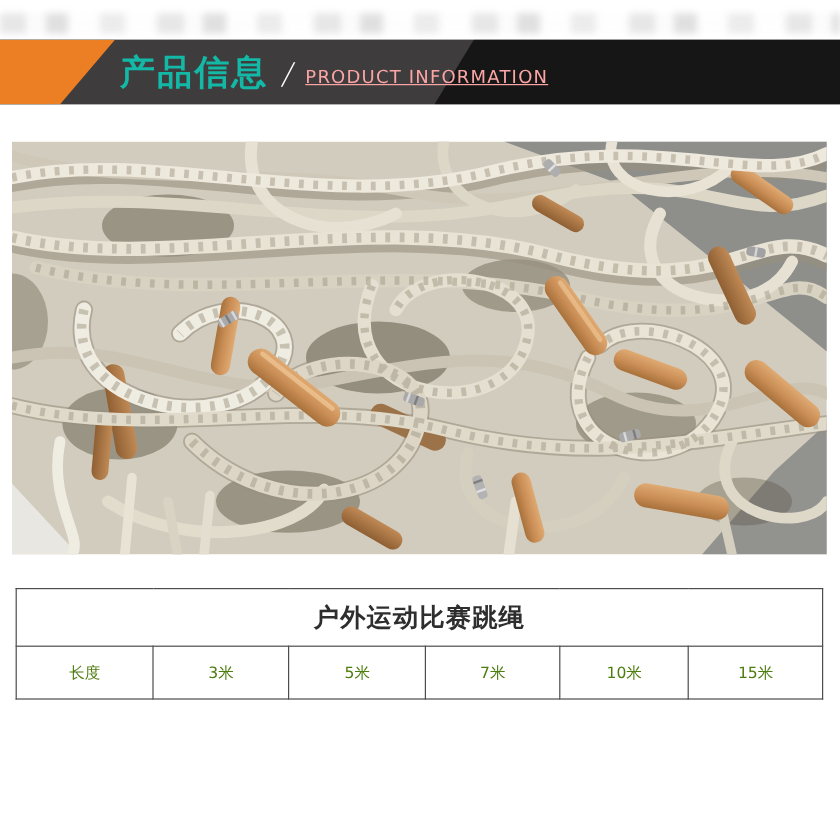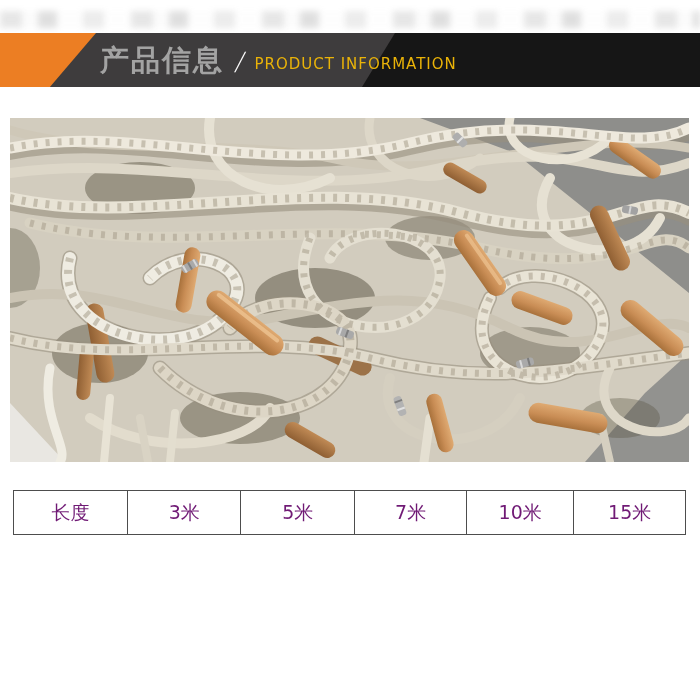--- a/index.html
+++ b/index.html
@@ -14,31 +14,31 @@
       rgba(120,120,120,.26) 83px 104px, rgba(210,210,210,.05) 104px 131px);
     filter:blur(3px);opacity:.55;}
 
   
   .banner{position:absolute;left:0;top:33px;width:700px;height:54px;background:#3e3c3d;}
   .banner-orange{position:absolute;left:0;top:0;width:96px;height:54px;background:#ec7e23;
     clip-path:polygon(0 0,100% 0,52% 100%,0 100%);}
   .banner-black{position:absolute;right:0;top:0;width:338px;height:54px;background:#161616;
     clip-path:polygon(33px 0,100% 0,100% 100%,0 100%);}
   .banner-text{position:absolute;left:100px;top:0;height:54px;display:flex;align-items:center;z-index:2;}
-  .banner-zh{color:#a3a3a3;font-size:29px;font-weight:bold;letter-spacing:2px;line-height:1;}
+  .banner-zh{color:#14b8a6;font-size:29px;font-weight:bold;letter-spacing:2px;line-height:1;}
   .banner-slash{color:#ffffff;font-size:25px;font-weight:300;margin:2px 10px 0 12px;transform:skewX(-12deg);line-height:1;}
-  .banner-en{color:#eab308;font-size:15px;letter-spacing:1px;margin-top:8px;line-height:1;}
+  .banner-en{color:#fca5a5;font-size:15px;letter-spacing:1px;margin-top:8px;line-height:1;text-decoration:underline;}
 
   
   .photo{position:absolute;left:10px;top:118px;width:679px;height:344px;display:block;}
 
   
   .spec{position:absolute;left:13px;top:490px;width:673px;border-collapse:collapse;table-layout:fixed;}
   .spec td{border:1px solid #4d4d4d;text-align:center;vertical-align:middle;
-    color:#701a75;font-size:19px;padding:0;overflow:hidden;white-space:nowrap;}
+    color:#4d7c0f;font-size:13px;padding:0;overflow:hidden;white-space:nowrap;}
   .spec .title-cell{height:47px;font-size:21px;font-weight:bold;color:#2e2e2e;letter-spacing:1px;}
   .spec .row-cell{height:43px;}
 </style>
 </head>
 <body>
 
 <div class="page">
 
   <div class="smudge"></div>
 
@@ -219,20 +219,23 @@
     <colgroup>
       <col style="width:17%">
         <col style="width:16.8%">
         <col style="width:17%">
       <col style="width:16.6%">
         <col style="width:16%">
         <col style="width:16.6%">
     </colgroup>
     <tbody>
       <tr>
+        <td colspan="6" class="title-cell">户外运动比赛跳绳</td>
+      </tr>
+      <tr>
         <td class="row-cell">长度</td>
         <td class="row-cell">3米</td>
         <td class="row-cell">5米</td>
         <td class="row-cell">7米</td>
         <td class="row-cell">10米</td>
         <td class="row-cell">15米</td>
       </tr>
     </tbody>
   </table>
 

